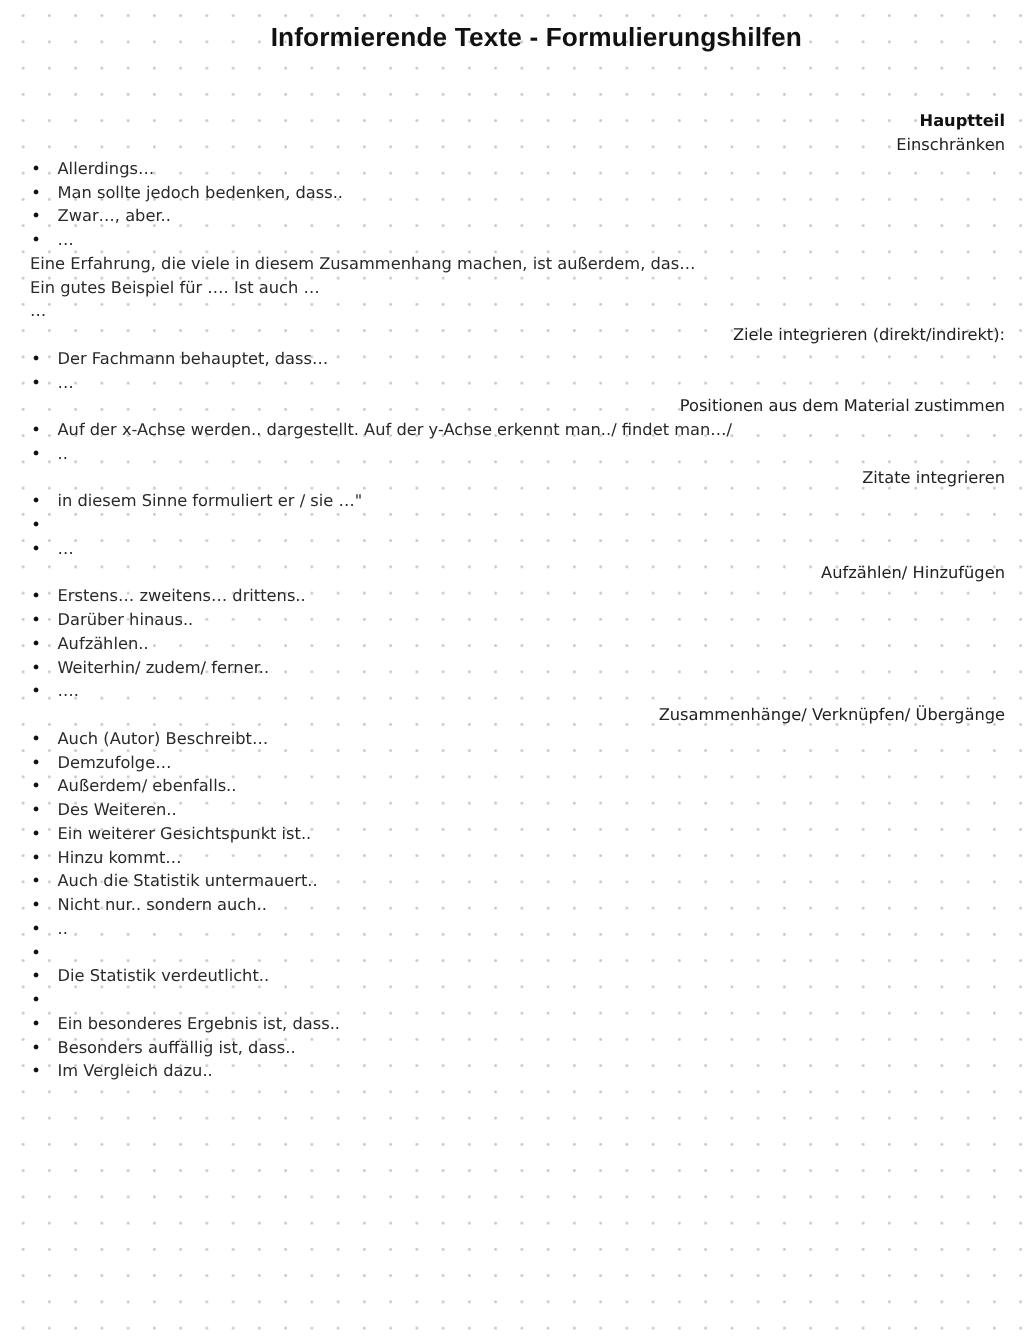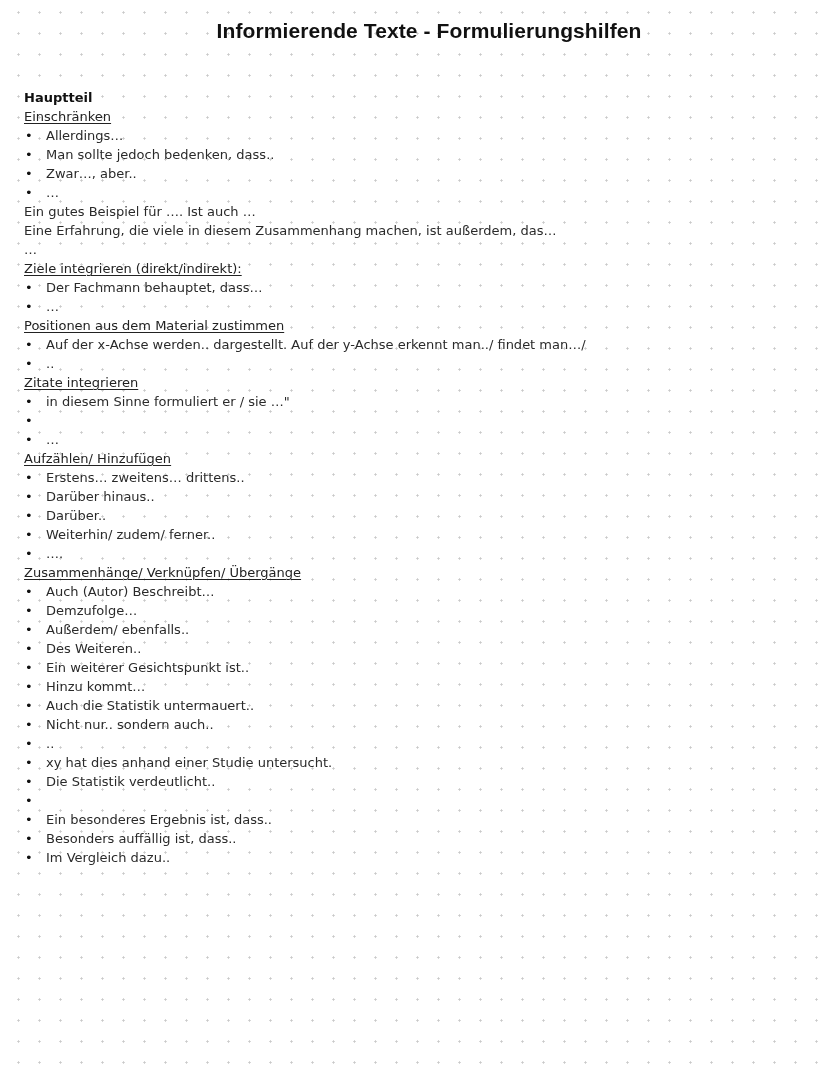--- a/index.html
+++ b/index.html
@@ -35,28 +35,29 @@
     top: 88px;
     left: 24px;
     width: 780px;
     font-size: 13px;
     line-height: 19px;
   }
   .main-heading {
     font-weight: bold;
     color: #111111;
     height: 19px;
+    text-align: right;
   }
   .section-heading {
-    text-decoration: underline;
     text-underline-offset: 2px;
     text-decoration-thickness: 1px;
     color: #222222;
     height: 19px;
     white-space: nowrap;
+    text-align: right;
   }
   .plain-line {
     height: 19px;
     white-space: nowrap;
   }
   ul.bullets {
     list-style: none;
     margin: 0;
     padding: 0;
   }
@@ -89,22 +90,22 @@
     <div class="section-heading">Einschränken</div>
     <ul class="bullets">
       <li><span class="bullet">•</span><span>Allerdings…</span></li>
       <li><span class="bullet">•</span><span>Man sollte jedoch bedenken, dass..</span></li>
       <li><span class="bullet">•</span><span>Zwar…, aber..</span></li>
       <li><span class="bullet">•</span><span>…</span></li>
     </ul>
   </div>
 
   <div class="section">
+    <div class="plain-line">Eine Erfahrung, die viele in diesem Zusammenhang machen, ist außerdem, das…</div>
     <div class="plain-line">Ein gutes Beispiel für …. Ist auch …</div>
-    <div class="plain-line">Eine Erfahrung, die viele in diesem Zusammenhang machen, ist außerdem, das…</div>
     <div class="plain-line">…</div>
   </div>
 
   <div class="section">
     <div class="section-heading">Ziele integrieren (direkt/indirekt):</div>
     <ul class="bullets">
       <li><span class="bullet">•</span><span>Der Fachmann behauptet, dass…</span></li>
       <li><span class="bullet">•</span><span>…</span></li>
     </ul>
   </div>
@@ -124,21 +125,21 @@
       <li><span class="bullet">•</span></li>
       <li><span class="bullet">•</span><span>…</span></li>
     </ul>
   </div>
 
   <div class="section">
     <div class="section-heading">Aufzählen/ Hinzufügen</div>
     <ul class="bullets">
       <li><span class="bullet">•</span><span>Erstens… zweitens… drittens..</span></li>
       <li><span class="bullet">•</span><span>Darüber hinaus..</span></li>
-      <li><span class="bullet">•</span><span>Darüber..</span></li>
+      <li><span class="bullet">•</span><span>Aufzählen..</span></li>
       <li><span class="bullet">•</span><span>Weiterhin/ zudem/ ferner..</span></li>
       <li><span class="bullet">•</span><span>….</span></li>
     </ul>
   </div>
 
   <div class="section">
     <div class="section-heading">Zusammenhänge/ Verknüpfen/ Übergänge</div>
     <ul class="bullets">
       <li><span class="bullet">•</span><span>Auch (Autor) Beschreibt…</span></li>
       <li><span class="bullet">•</span><span>Demzufolge…</span></li>
@@ -147,21 +148,21 @@
       <li><span class="bullet">•</span><span>Ein weiterer Gesichtspunkt ist..</span></li>
       <li><span class="bullet">•</span><span>Hinzu kommt…</span></li>
       <li><span class="bullet">•</span><span>Auch die Statistik untermauert..</span></li>
       <li><span class="bullet">•</span><span>Nicht nur.. sondern auch..</span></li>
       <li><span class="bullet">•</span><span>..</span></li>
     </ul>
   </div>
 
   <div class="section">
     <ul class="bullets">
-      <li><span class="bullet">•</span><span>xy hat dies anhand einer Studie untersucht.</span></li>
+      <li><span class="bullet">•</span></li>
       <li><span class="bullet">•</span><span>Die Statistik verdeutlicht..</span></li>
       <li><span class="bullet">•</span></li>
       <li><span class="bullet">•</span><span>Ein besonderes Ergebnis ist, dass..</span></li>
       <li><span class="bullet">•</span><span>Besonders auffällig ist, dass..</span></li>
       <li><span class="bullet">•</span><span>Im Vergleich dazu..</span></li>
     </ul>
   </div>
 </div>
 
 </body></html>

